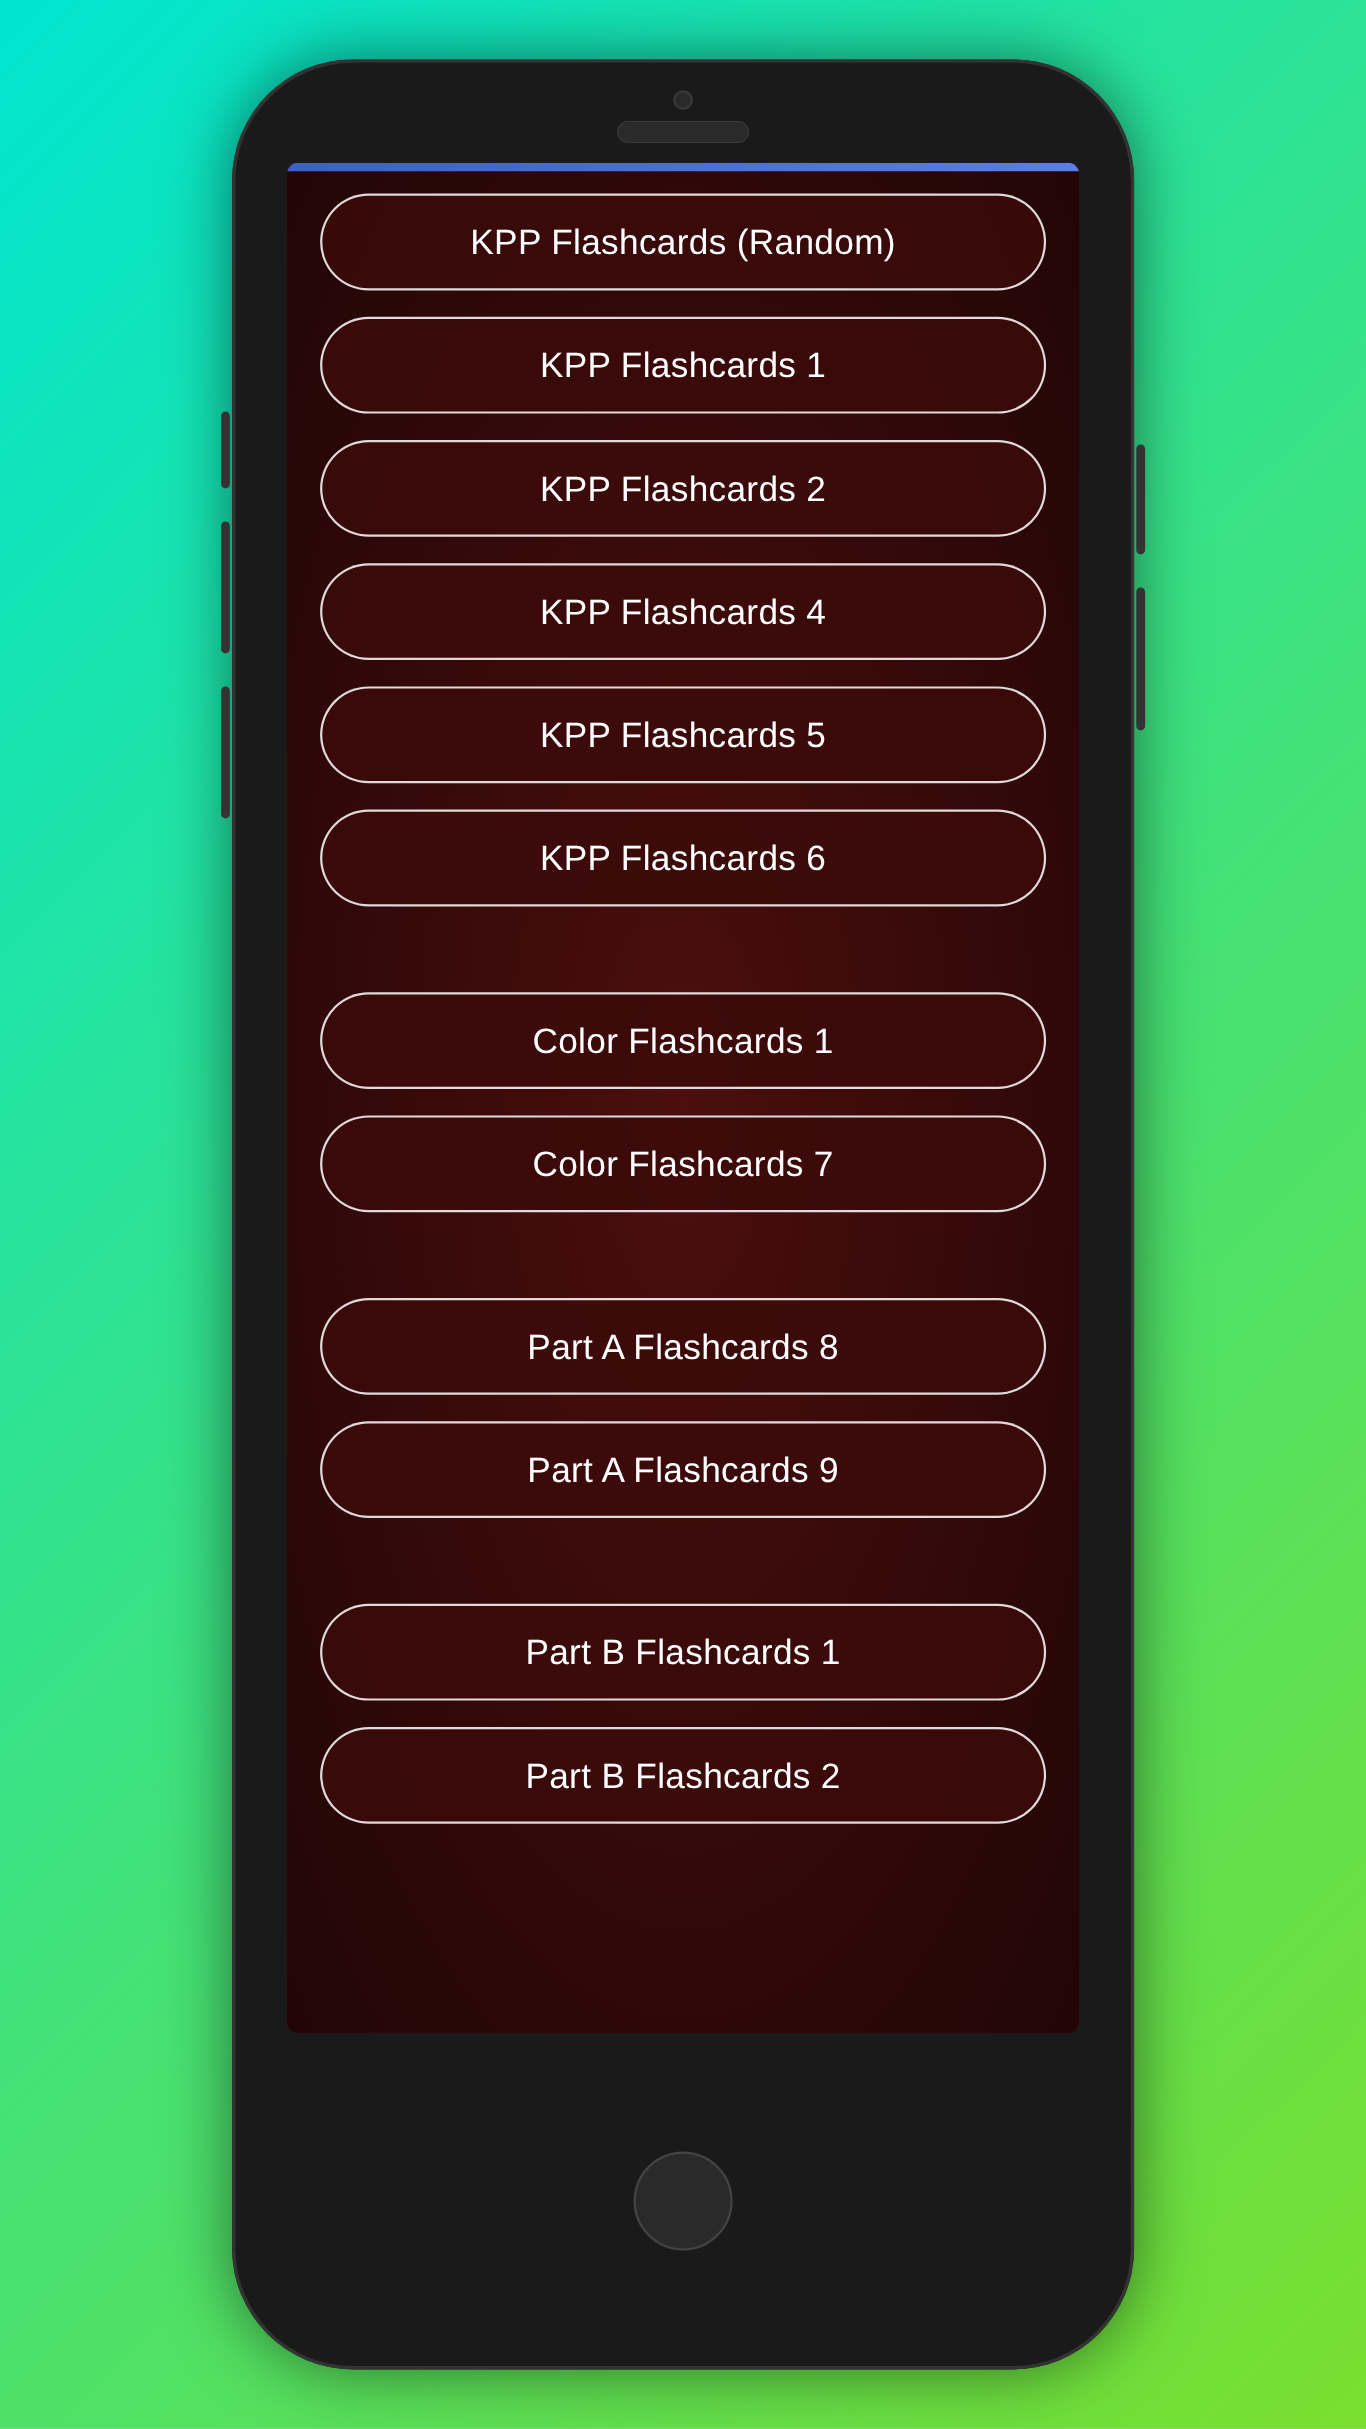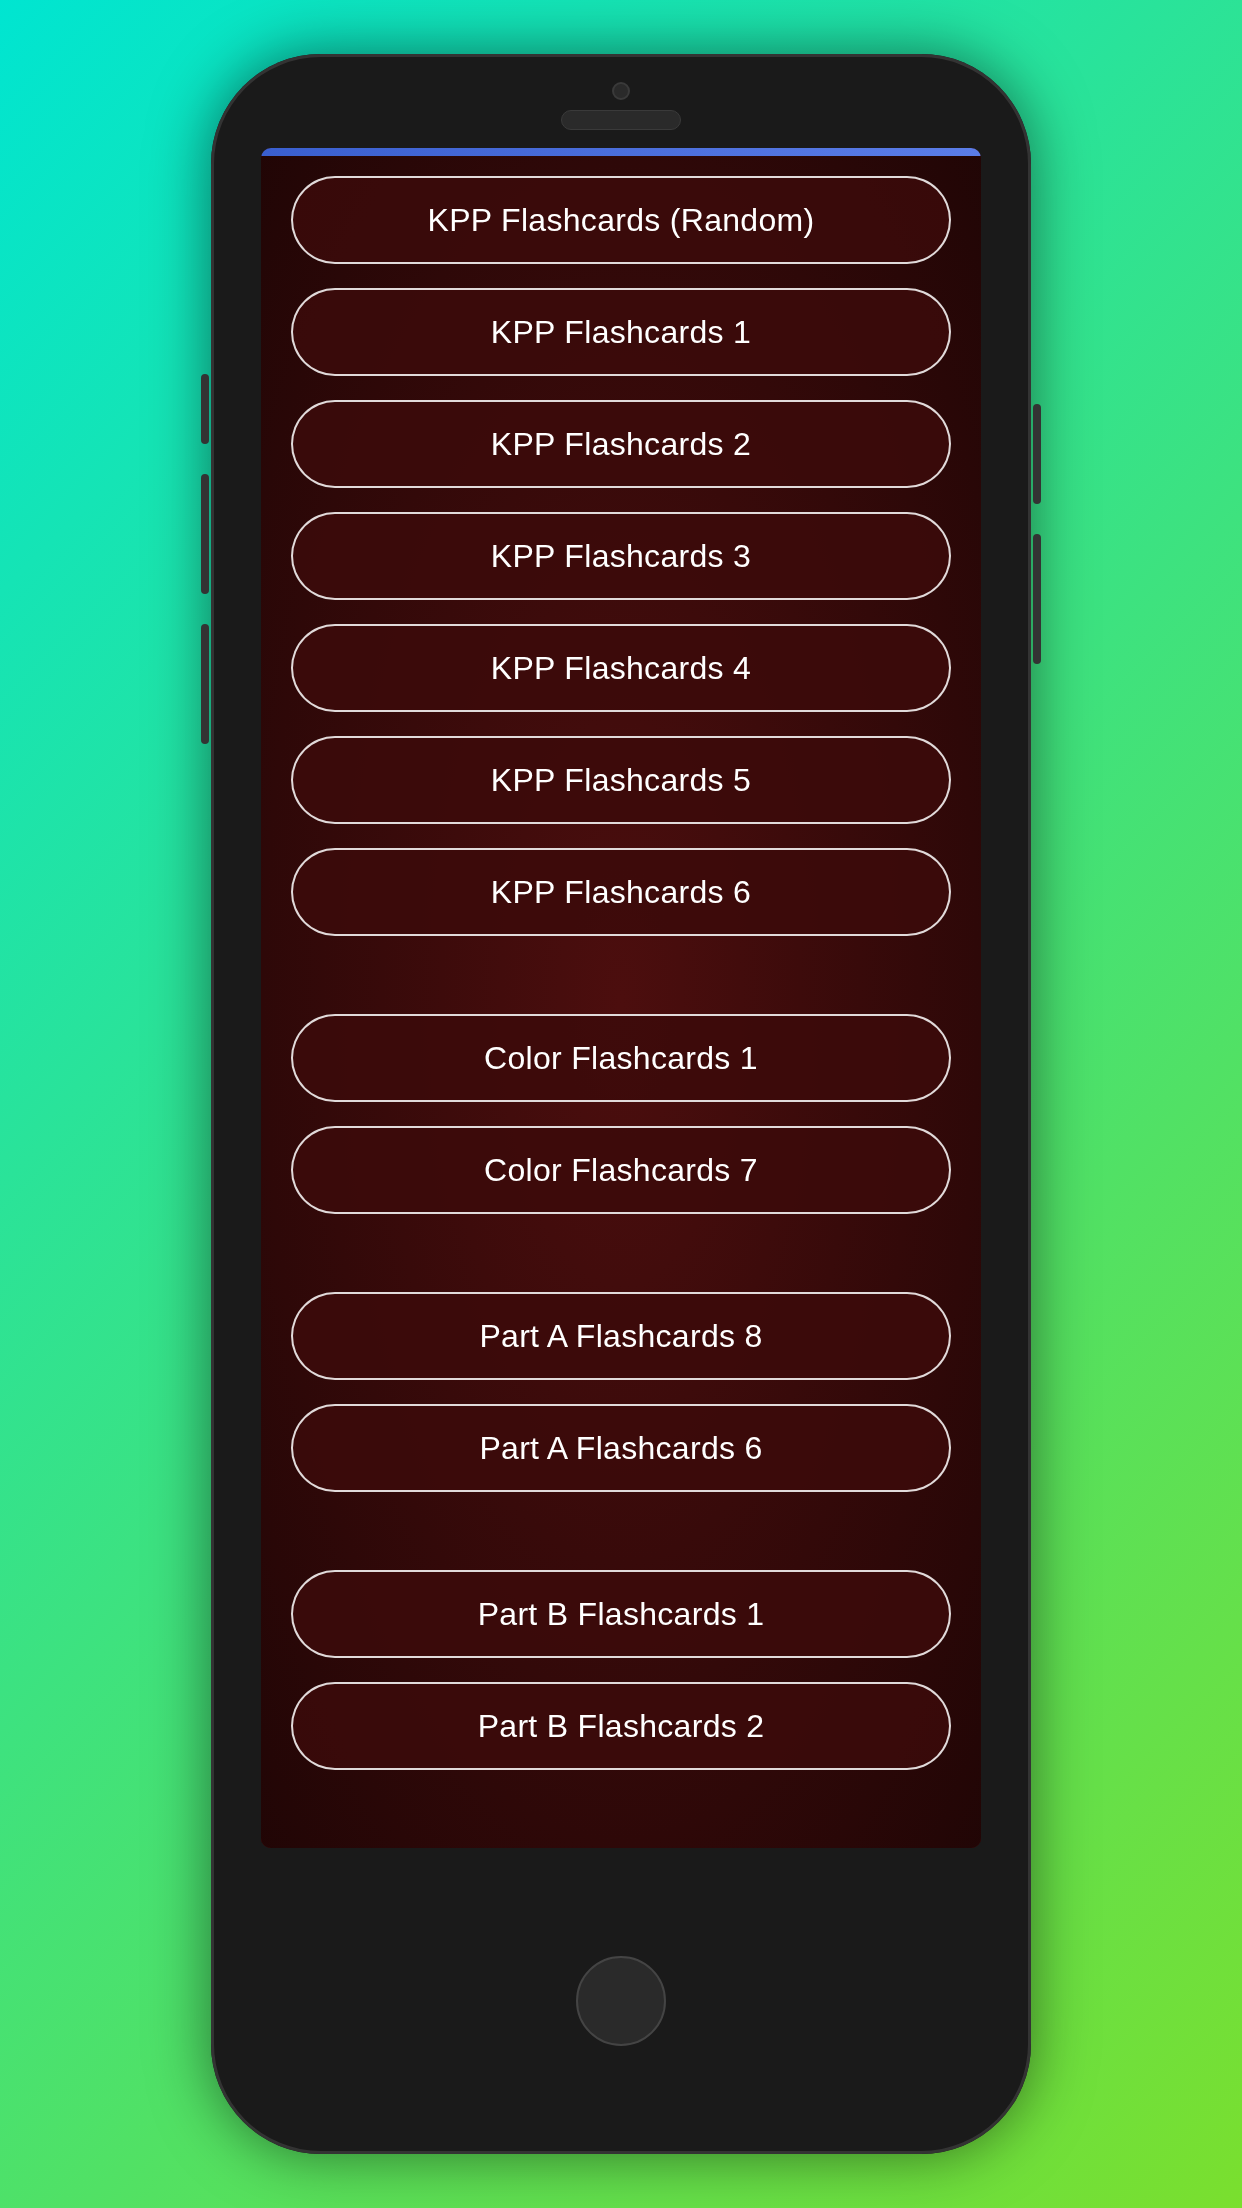--- a/index.html
+++ b/index.html
@@ -191,30 +191,29 @@
     <div class="phone-speaker"></div>
   </div>
 
   <div class="phone-screen">
     <div class="status-bar"></div>
     <div class="screen-content" id="button-container">
 
     <button class="flashcard-btn">KPP Flashcards (Random)</button>
         <button class="flashcard-btn">KPP Flashcards 1</button>
         <button class="flashcard-btn">KPP Flashcards 2</button>
-        <button class="flashcard-btn">KPP Flashcards 3</button>
         <button class="flashcard-btn">KPP Flashcards 4</button>
         <button class="flashcard-btn">KPP Flashcards 5</button>
         <button class="flashcard-btn">KPP Flashcards 6</button>
         <div class="group-gap"></div>
         <button class="flashcard-btn">Color Flashcards 1</button>
         <button class="flashcard-btn">Color Flashcards 7</button>
         <div class="group-gap"></div>
         <button class="flashcard-btn">Part A Flashcards 8</button>
-        <button class="flashcard-btn">Part A Flashcards 6</button>
+        <button class="flashcard-btn">Part A Flashcards 9</button>
         <div class="group-gap"></div>
         <button class="flashcard-btn">Part B Flashcards 1</button>
         <button class="flashcard-btn">Part B Flashcards 2</button>
       </div>
   </div>
 
   <div class="phone-bottom">
     <div class="home-button"></div>
   </div>
 </div>

